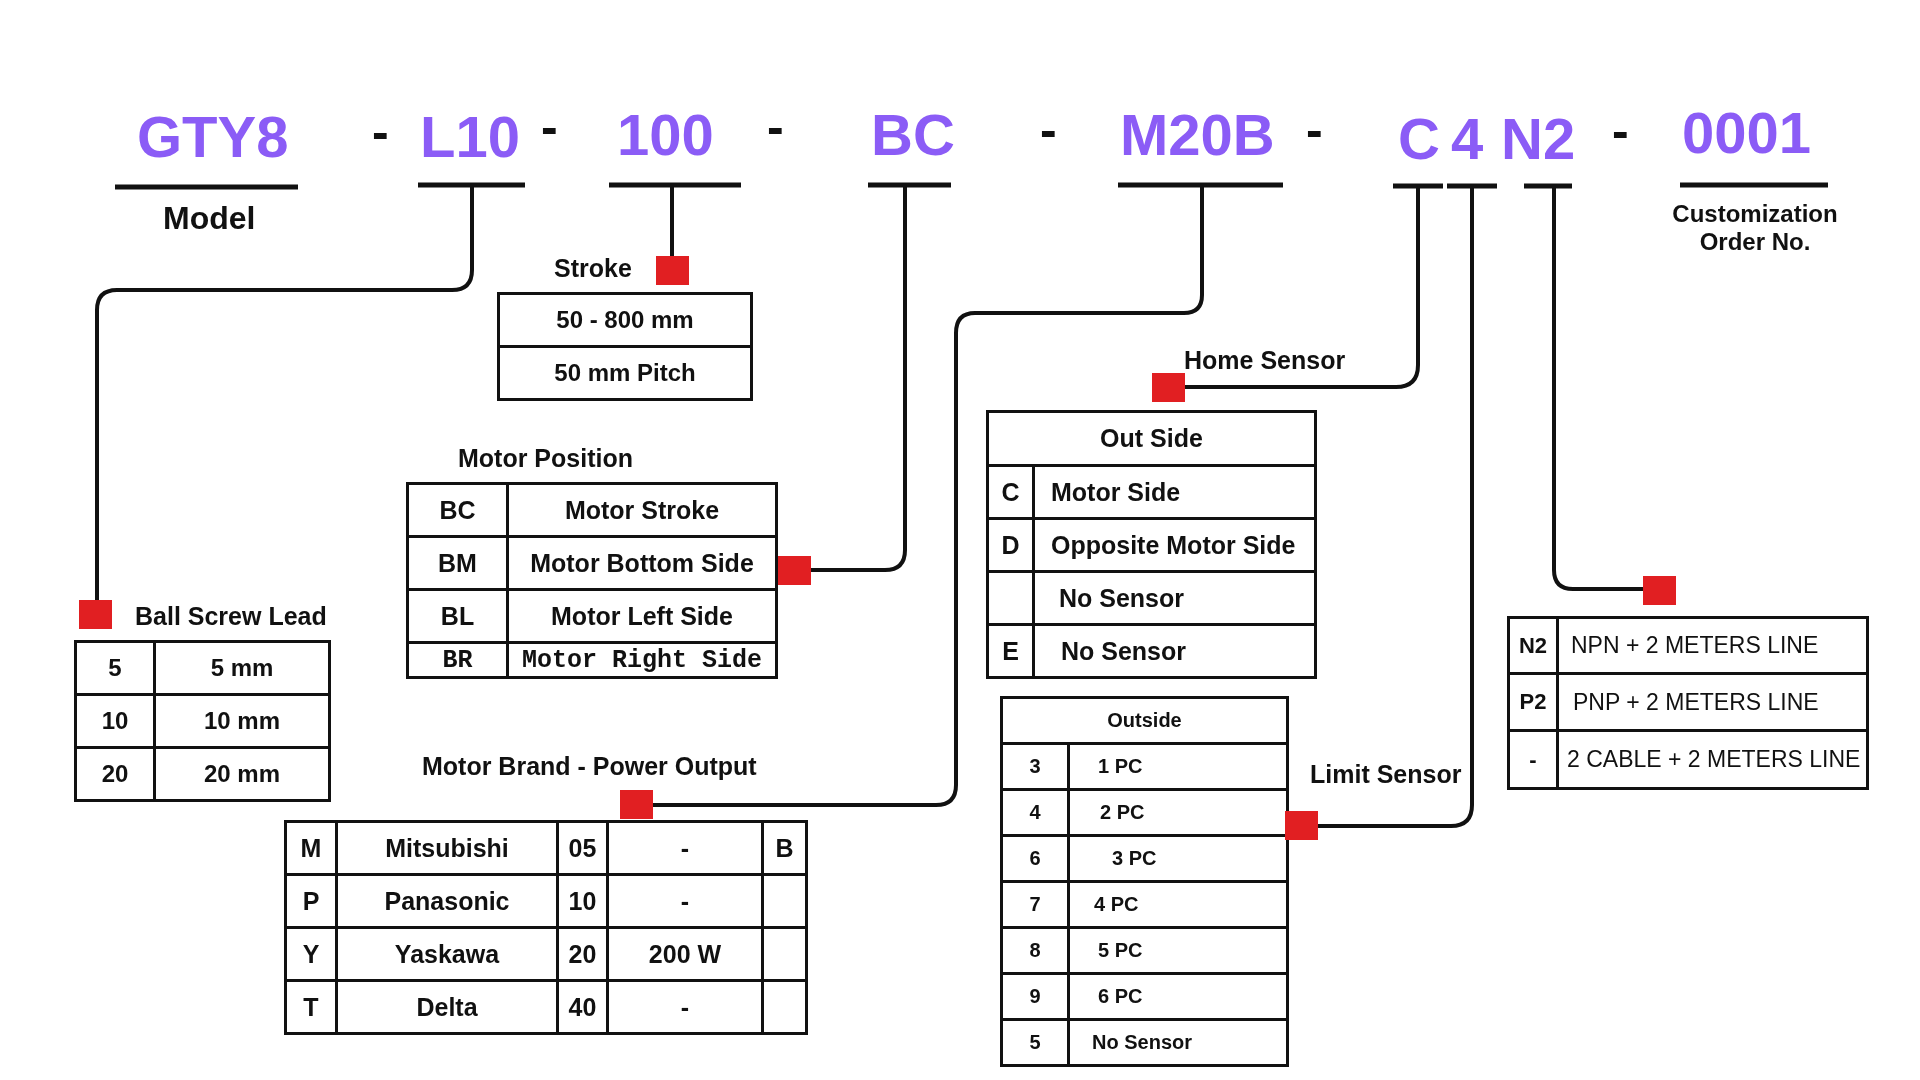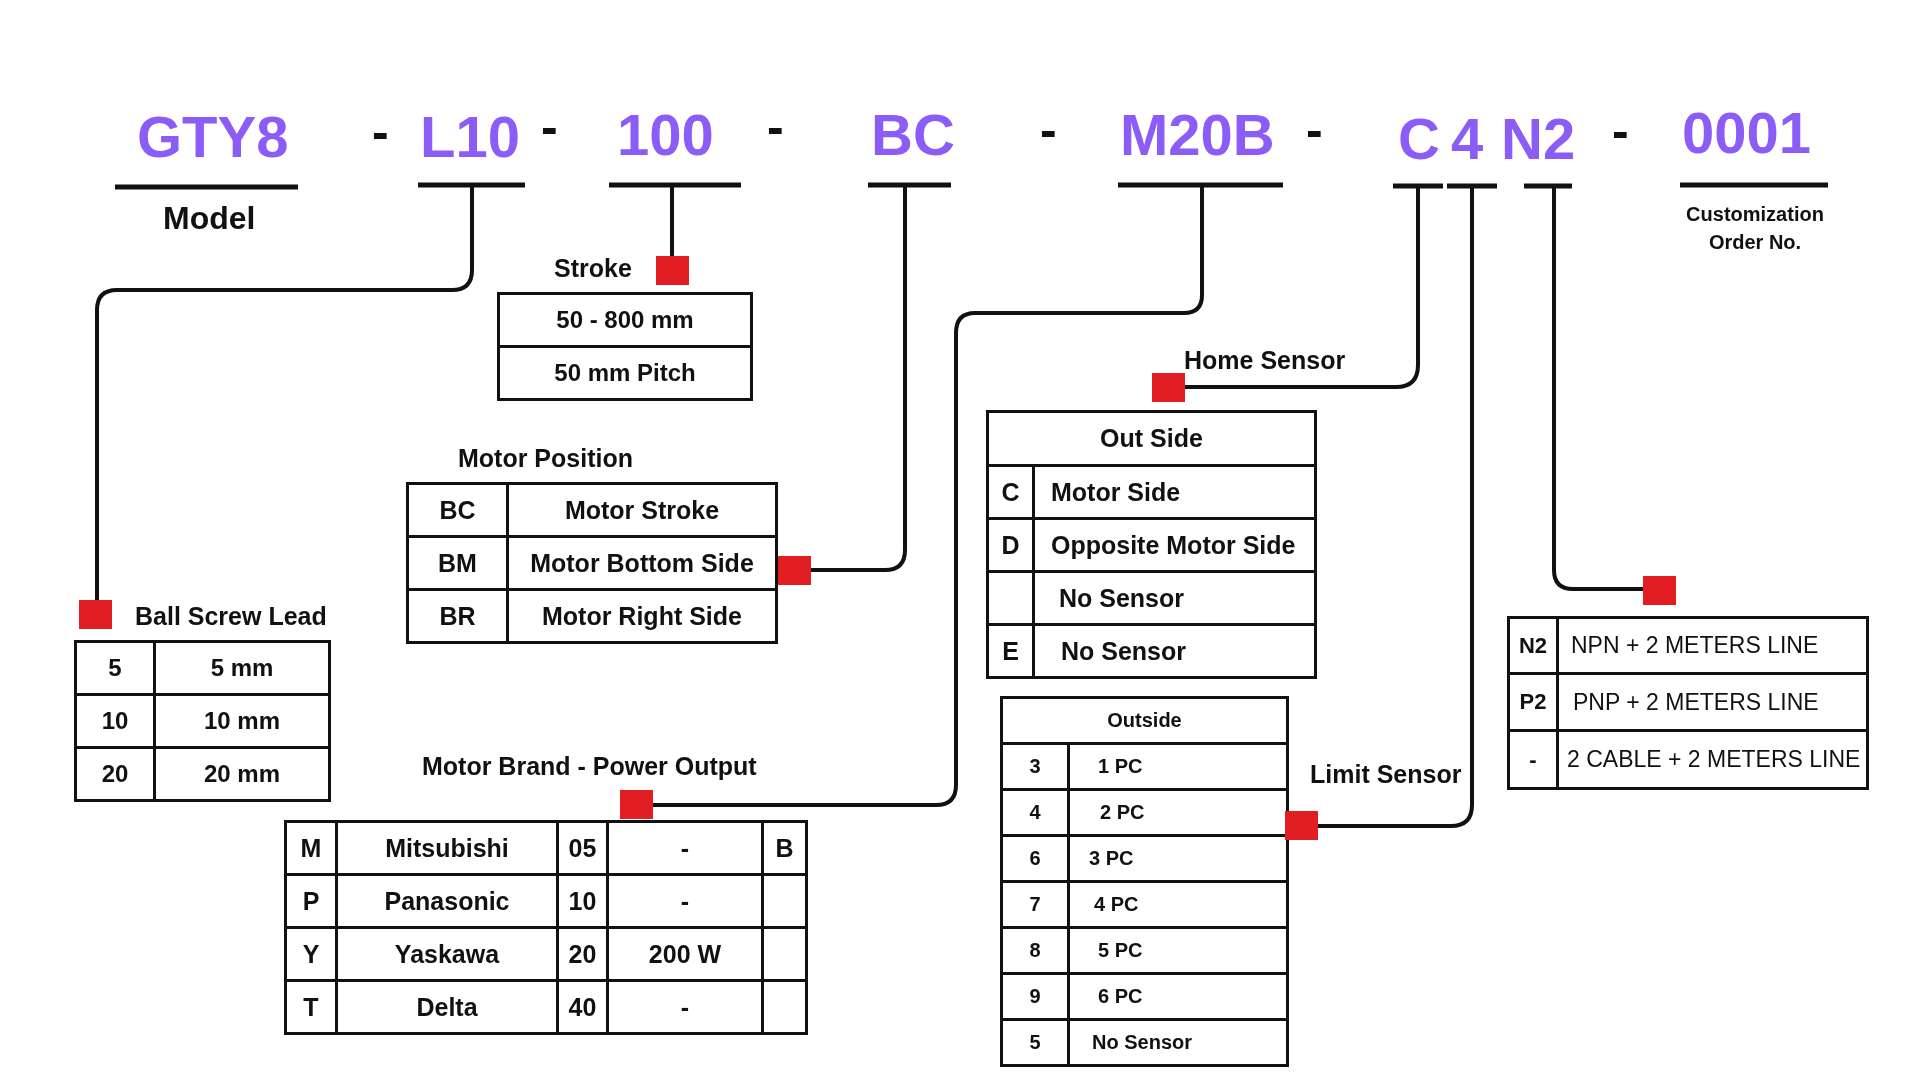--- a/index.html
+++ b/index.html
@@ -1,21 +1,21 @@
 <!DOCTYPE html>
 <html><head>
 <meta charset="utf-8">
 <style>
   html, body { margin:0; padding:0; background:#fff; }
   body { width:1920px; height:1080px; position:relative; overflow:hidden;
          font-family:"Liberation Sans", "DejaVu Sans", sans-serif; color:#111; }
   .code { position:absolute; font-weight:bold; font-size:58px; line-height:1; color:#8b5cf6; white-space:nowrap; }
   .dash { position:absolute; font-weight:bold; font-size:50px; line-height:1; color:#111; }
   .lbl { position:absolute; font-weight:bold; font-size:25px; white-space:nowrap; color:#111; }
-  .small-lbl { position:absolute; font-weight:bold; font-size:20px; text-align:center; line-height:28px; color:#111; }
+  .small-lbl { position:absolute; font-weight:bold; font-size:24px; text-align:center; line-height:28px; color:#111; }
   table.t { position:absolute; border-collapse:collapse; font-weight:bold; color:#111; }
   table.t td { border:3px solid #111; text-align:center; padding:0; }
   .red { position:absolute; background:#e11f22; width:33px; height:29px; }
   svg.wires { position:absolute; left:0; top:0; }
 </style>
 </head>
 <body>
 
 <svg class="wires" width="1920" height="1080">
   <g fill="none" stroke="#111" stroke-width="4">
@@ -105,20 +105,24 @@
   <tbody>
       <tr style="height:53px;">
         <td style="width:97px;">BC</td>
         <td>Motor Stroke</td>
       </tr>
   <tr style="height:53px;">
         <td>BM</td>
         <td>Motor Bottom Side</td>
       </tr>
   <tr style="height:53px;">
+        <td>BL</td>
+        <td>Motor Left Side</td>
+      </tr>
+  <tr style="height:35px;font-family:Liberation Mono, monospace;">
         <td>BR</td>
         <td>Motor Right Side</td>
       </tr>
 </tbody>
   </table>
 <div class="red" style="left:778px;top:556px;"></div>
 
 <div class="lbl" style="left:422px;top:752px;">Motor Brand - Power Output</div>
 <div class="red" style="left:620px;top:790px;width:33px;height:29px;"></div>
 <table class="t" style="left:284px;top:820px;width:524px;font-size:25px;">
@@ -189,21 +193,21 @@
   <tr style="height:46px;">
         <td style="width:64px;">3</td>
         <td style="text-align:left;padding-left:28px;">1 PC</td>
       </tr>
   <tr style="height:46px;">
         <td>4</td>
         <td style="text-align:left;padding-left:30px;">2 PC</td>
       </tr>
   <tr style="height:46px;">
         <td>6</td>
-        <td style="text-align:left;padding-left:19px;">3 PC</td>
+        <td style="text-align:left;padding-left:42px;">3 PC</td>
       </tr>
   <tr style="height:46px;">
         <td>7</td>
         <td style="text-align:left;padding-left:24px;">4 PC</td>
       </tr>
   <tr style="height:46px;">
         <td>8</td>
         <td style="text-align:left;padding-left:28px;">5 PC</td>
       </tr>
   <tr style="height:46px;">

